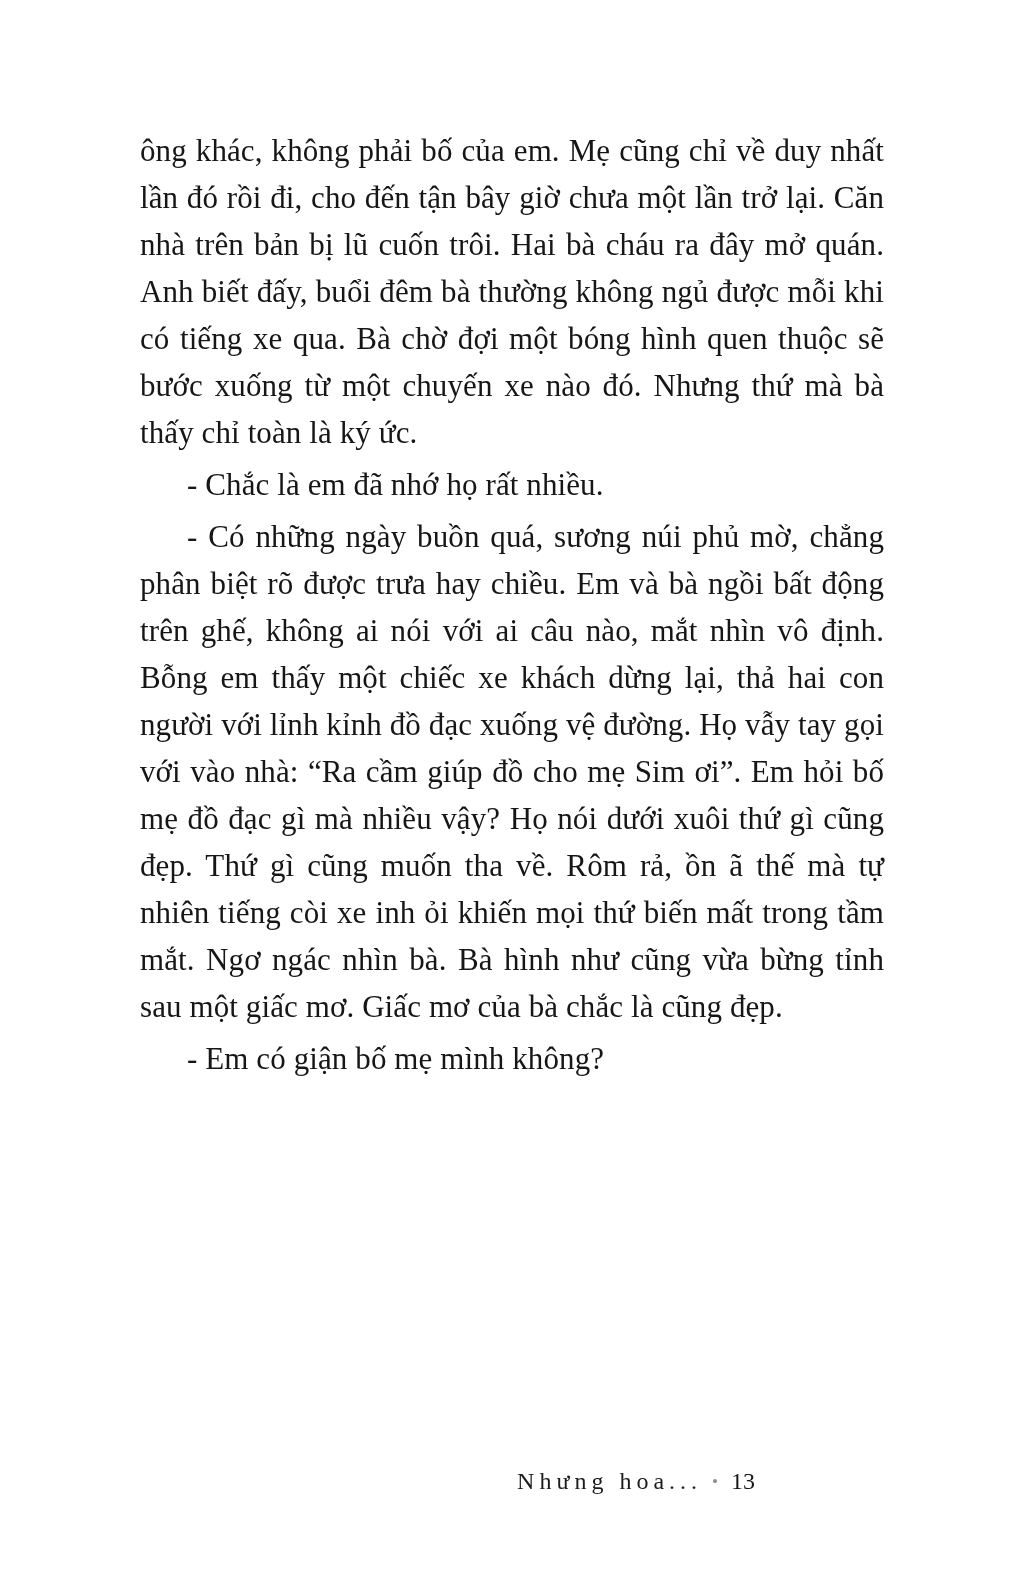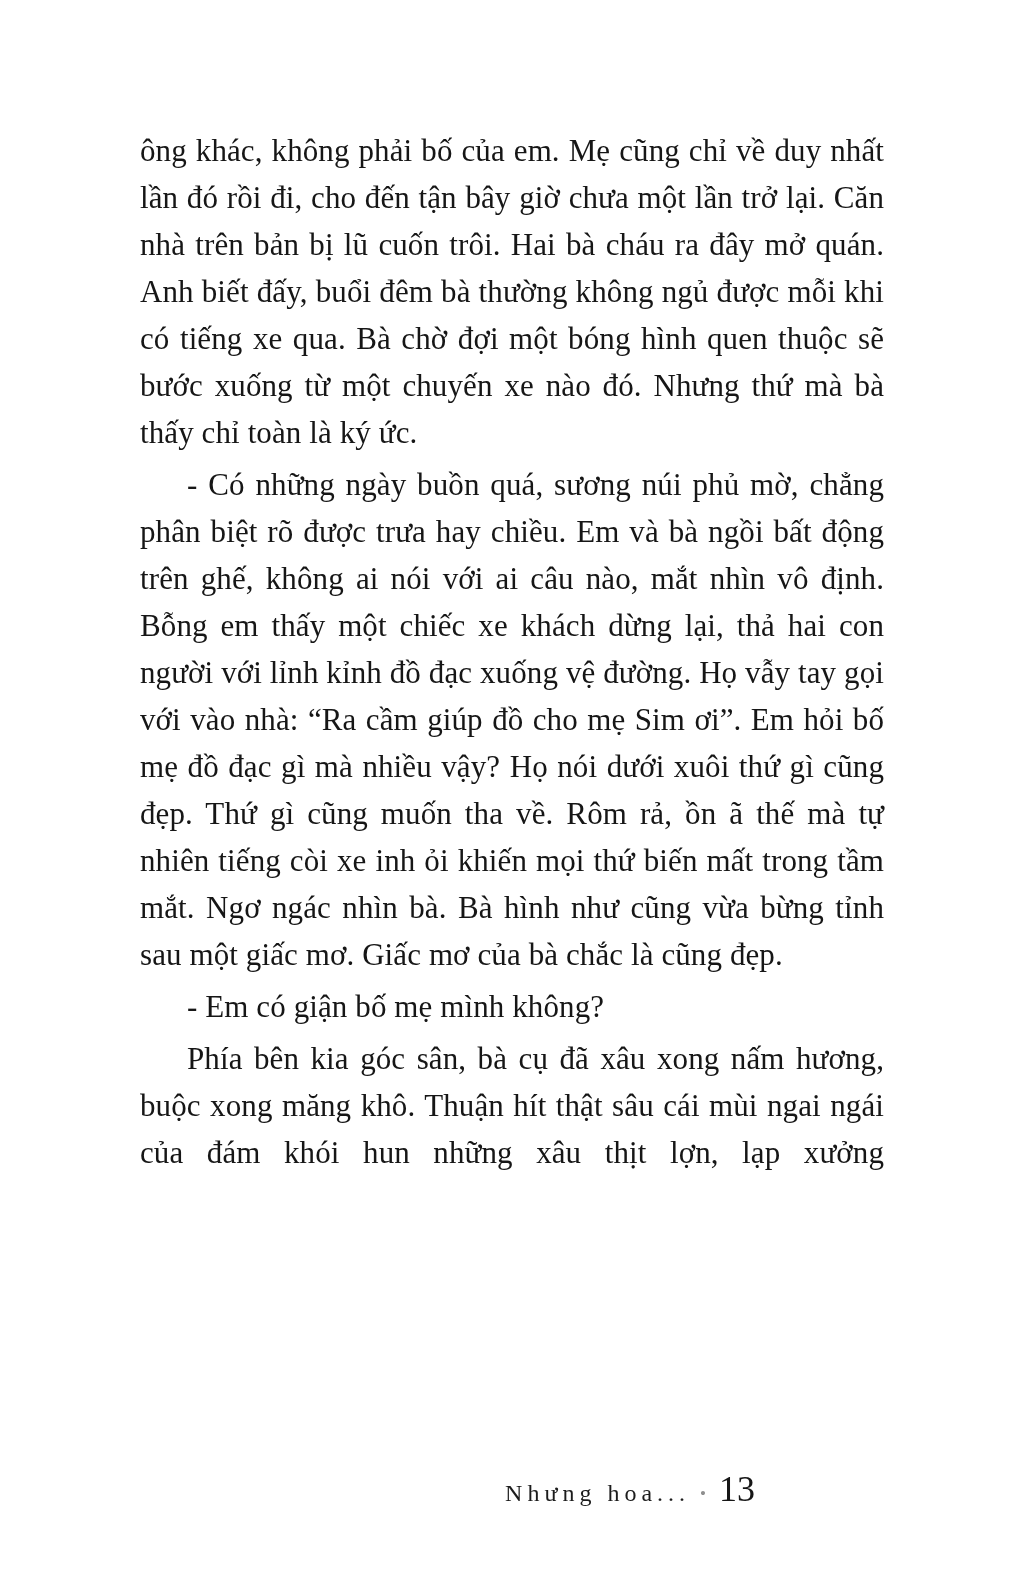--- a/index.html
+++ b/index.html
@@ -54,34 +54,34 @@
     color: #1c1c1c;
   }
   .footer-separator {
     font-size: 17px;
     color: #8f8f8f;
     margin: 0 13px 0 10px;
     position: relative;
     top: -2px;
   }
   .page-number {
-    font-size: 36px;
+    font-size: 24px;
     color: #161616;
   }
 </style>
 </head>
 <body>
 
 <div class="page">
 
   <div class="text-block">
     <p>ông khác, không phải bố của em. Mẹ cũng chỉ về duy nhất lần đó rồi đi, cho đến tận bây giờ chưa một lần trở lại. Căn nhà trên bản bị lũ cuốn trôi. Hai bà cháu ra đây mở quán. Anh biết đấy, buổi đêm bà thường không ngủ được mỗi khi có tiếng xe qua. Bà chờ đợi một bóng hình quen thuộc sẽ bước xuống từ một chuyến xe nào đó. Nhưng thứ mà bà thấy chỉ toàn là ký ức.</p>
+    <p class="indent">- Chắc là em đã nhớ họ rất nhiều.</p>
     <p class="indent">- Có những ngày buồn quá, sương núi phủ mờ, chẳng phân biệt rõ được trưa hay chiều. Em và bà ngồi bất động trên ghế, không ai nói với ai câu nào, mắt nhìn vô định. Bỗng em thấy một chiếc xe khách dừng lại, thả hai con người với lỉnh kỉnh đồ đạc xuống vệ đường. Họ vẫy tay gọi với vào nhà: “Ra cầm giúp đồ cho mẹ Sim ơi”. Em hỏi bố mẹ đồ đạc gì mà nhiều vậy? Họ nói dưới xuôi thứ gì cũng đẹp. Thứ gì cũng muốn tha về. Rôm rả, ồn ã thế mà tự nhiên tiếng còi xe inh ỏi khiến mọi thứ biến mất trong tầm mắt. Ngơ ngác nhìn bà. Bà hình như cũng vừa bừng tỉnh sau một giấc mơ. Giấc mơ của bà chắc là cũng đẹp.</p>
     <p class="indent">- Em có giận bố mẹ mình không?</p>
-    <p class="indent continues">Phía bên kia góc sân, bà cụ đã xâu xong nấm hương, buộc xong măng khô. Thuận hít thật sâu cái mùi ngai ngái của đám khói hun những xâu thịt lợn, lạp xưởng</p>
   </div>
 
   <div class="footer">
     <span class="running-title">Nhưng hoa...</span>
     <span class="footer-separator">•</span>
     <span class="page-number">13</span>
   </div>
 
 </div>
 

